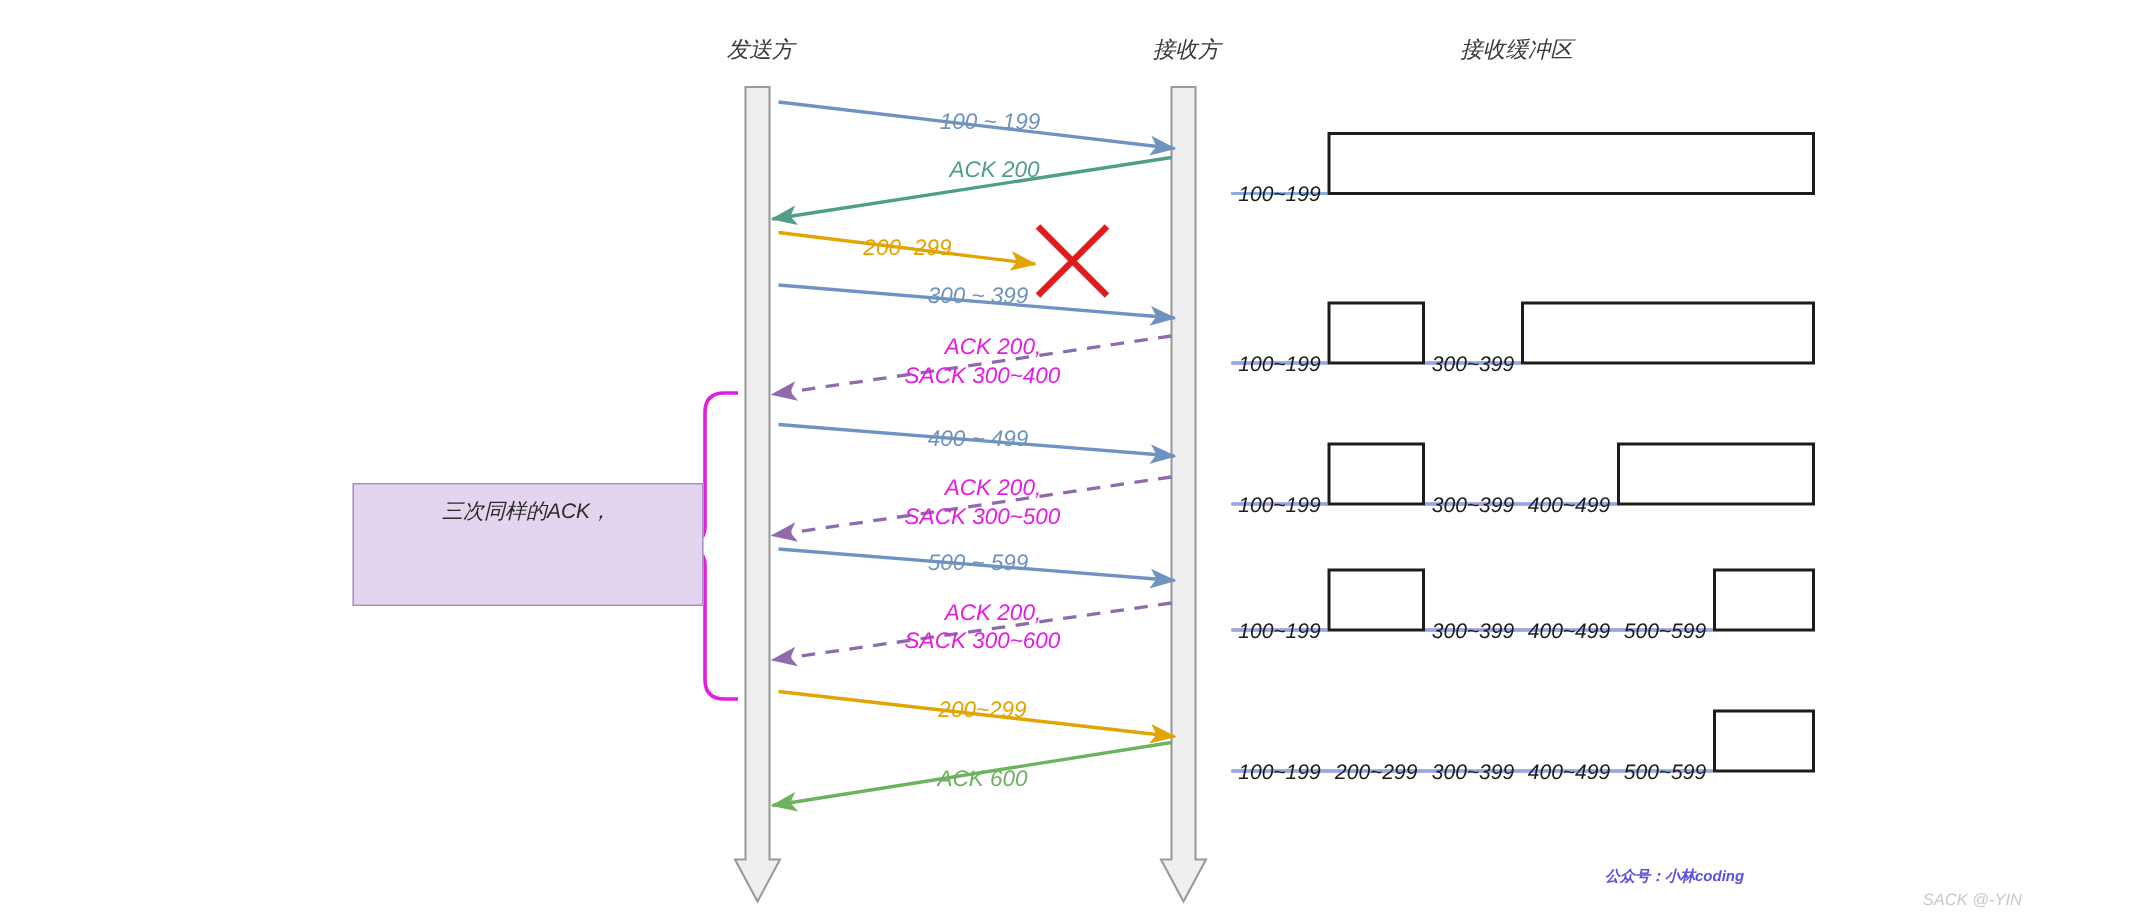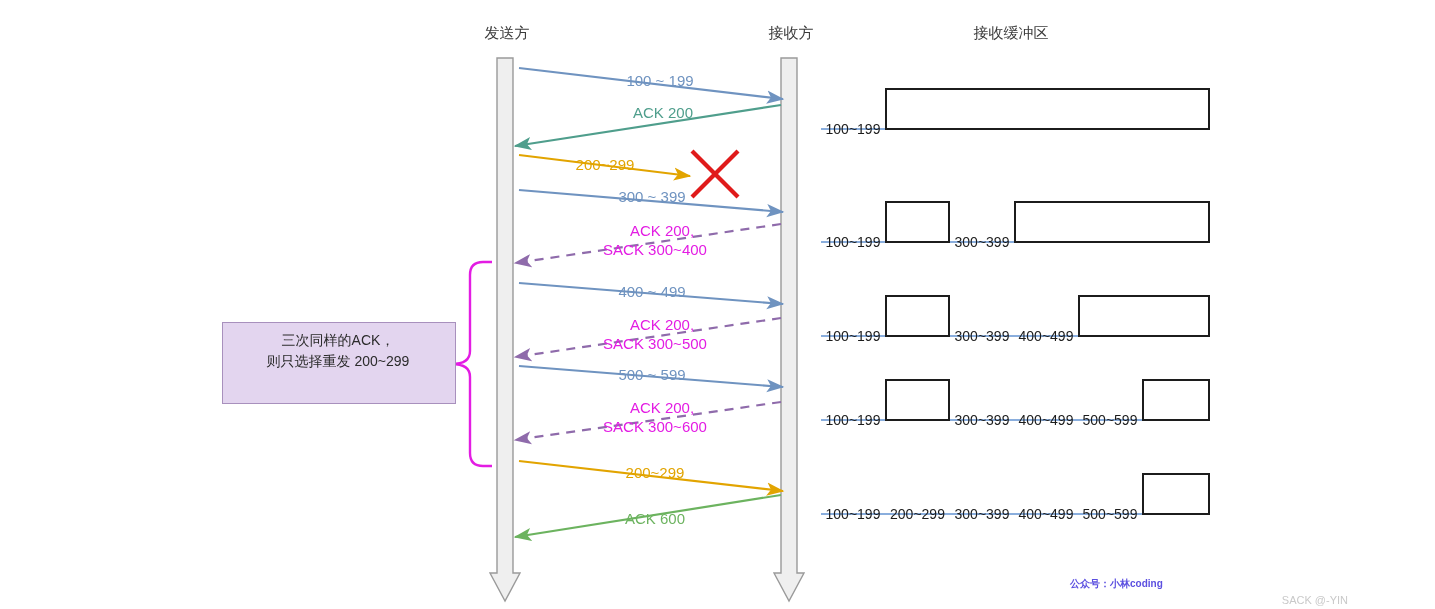--- a/index.html
+++ b/index.html
@@ -2,34 +2,35 @@
 <html><head>
 <meta charset="utf-8">
 <style>
   html,body{margin:0;padding:0;}
   body{
     width:1435px;height:609px;
     background:#ffffff;
     font-family:"Liberation Sans","DejaVu Sans",sans-serif;
     position:relative;overflow:hidden;
   }
-  .stage{position:absolute;left:0;top:0;width:1435px;height:609px;}
+  .stage{position:absolute;left:0;top:0;width:1435px;height:609px;font-style:italic;}
   svg.layer{position:absolute;left:0;top:0;width:1435px;height:609px;}
 
   .col-title{
     position:absolute;font-size:15px;color:#3a3a3a;
     white-space:nowrap;transform:translateX(-50%);
   }
 
   .note-box{
     position:absolute;
     background:#e3d5ef;border:1px solid #a890bd;
     font-size:14px;color:#2b2b2b;line-height:21px;
     text-align:center;padding:7px 12px 8px 10px;
     box-sizing:border-box;
+    margin-left:13px;
   }
 
   .buf-row{position:absolute;display:flex;align-items:stretch;height:42px;box-sizing:border-box;}
   .cell{
     display:flex;align-items:center;justify-content:center;
     font-size:14px;color:#1c1c1c;box-sizing:border-box;white-space:nowrap;
   }
   .cell.filled{background:#d946ef;border:1px solid #8aaedd;margin-top:40px;}
   .cell.empty{background:#ffffff;border:2px solid #1c1c1c;}
 
@@ -107,21 +108,20 @@
         <text x="652" y="380" fill="#6f93c0" font-size="15" text-anchor="middle" class="lbl">500 ~ 599</text>
         <text x="662" y="413" fill="#e31ce3" font-size="15" text-anchor="middle" class="lbl">ACK 200,</text>
         <text x="655" y="432" fill="#e31ce3" font-size="15" text-anchor="middle" class="lbl">SACK 300~600</text>
         <text x="655" y="478" fill="#e2a400" font-size="15" text-anchor="middle" class="lbl">200~299</text>
         <text x="655" y="524" fill="#6cb35f" font-size="15" text-anchor="middle" class="lbl">ACK 600</text>
       </g>
   </svg>
 
   <div class="note-box" id="note-box" style="left: 222px; top: 322px; width: 234px; min-height: 82px;">
       <div>三次同样的ACK，</div>
-      <div>则只选择重发 200~299</div>
     </div>
 
   <div id="buffers">
       <div class="buf-row" style="left: 821px; top: 88px;">
         <div class="cell filled" style="width: 64px;">100~199</div>
         <div class="cell empty" style="width: 325px;"></div>
       </div>
       <div class="buf-row" style="left: 821px; top: 201px;">
         <div class="cell filled" style="width: 64px;">100~199</div>
         <div class="cell empty" style="width: 65px;"></div>

